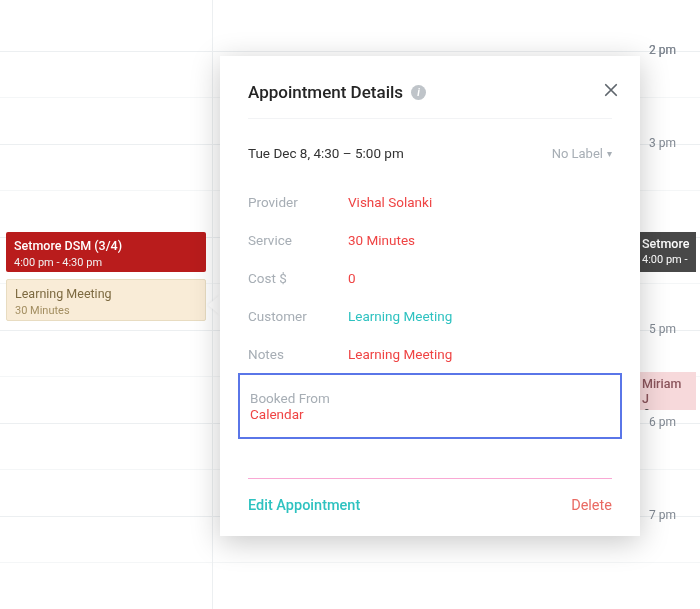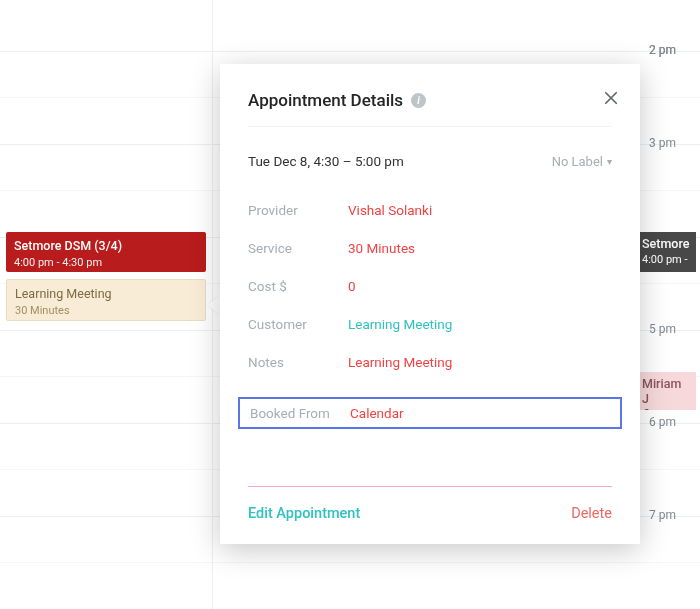--- a/index.html
+++ b/index.html
@@ -72,21 +72,21 @@
   padding: 4px 6px 4px 6px;
   font-size: 11px;
   overflow: hidden;
 }
 .event-right.dark { background:#484848; color:#fff; top:232px; height:40px;}
 .event-right.pink { background:#f7d9db; color:#8b555c; top:372px; height:38px;}
 .event-right .cam-icon { margin-right: 3px; font-size: 10px;}
 
 
 .modal {
-  position: absolute; left: 220px; top: 64px;
+  position: absolute; left: 220px; top: 56px;
   width: 420px; height: 480px;
   background: #fff;
   border-radius: 0;
   box-shadow: 0 6px 28px rgba(0,0,0,.22);
   z-index: 10;
   padding: 26px 28px 22px 28px;
 }
 .modal-title {
   font-size: 17px; font-weight: 500; color: #252525;
   display: inline-flex; align-items: center; gap: 8px;
@@ -116,22 +116,23 @@
 .modal-date { font-size: 13.5px; color: #333; }
 .label-dd { font-size: 13px; color: #a7aeb5; cursor: pointer; display:inline-flex; align-items:center; gap:4px;}
 .label-dd .chev { font-size: 10px; color:#a7aeb5; }
 
 .fields { margin-top: 22px; }
 .field { display:flex; padding: 11px 0; font-size: 14px; }
 .field .fkey { width: 100px; color:#a7aeb5; font-size:13.5px; }
 .field .fval { color:#ef4444; font-size:13.5px; }
 .field .fval.link { color:#2ec2c0; cursor:pointer; }
 .field.highlight {
-  margin: 16px -10px 0 -10px; padding: 6px 10px;
+  margin: 0 -10px 0 -10px; padding: 15px 10px;
   border: 2px solid #5a76e8;
+  flex-direction: column;
 }
 
 .modal-actions {
   position: absolute; left:28px; right:28px; bottom:22px;
   display:flex; justify-content: space-between; align-items:center;
   border-top: 1px solid #f9a8d4; padding-top: 18px;
 }
 .btn-edit { color:#2ec2c0; font-size:14.5px; font-weight:500; cursor:pointer; }
 .btn-del  { color:#e96a63; font-size:14.5px; font-weight:400; cursor:pointer; }
 

